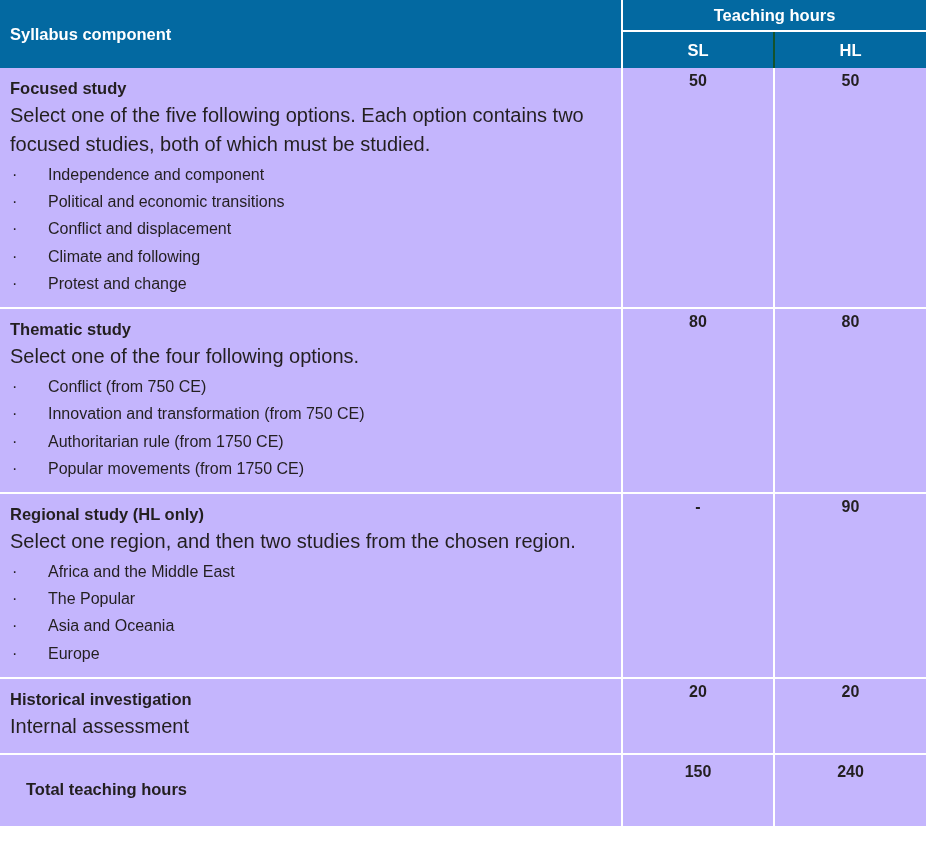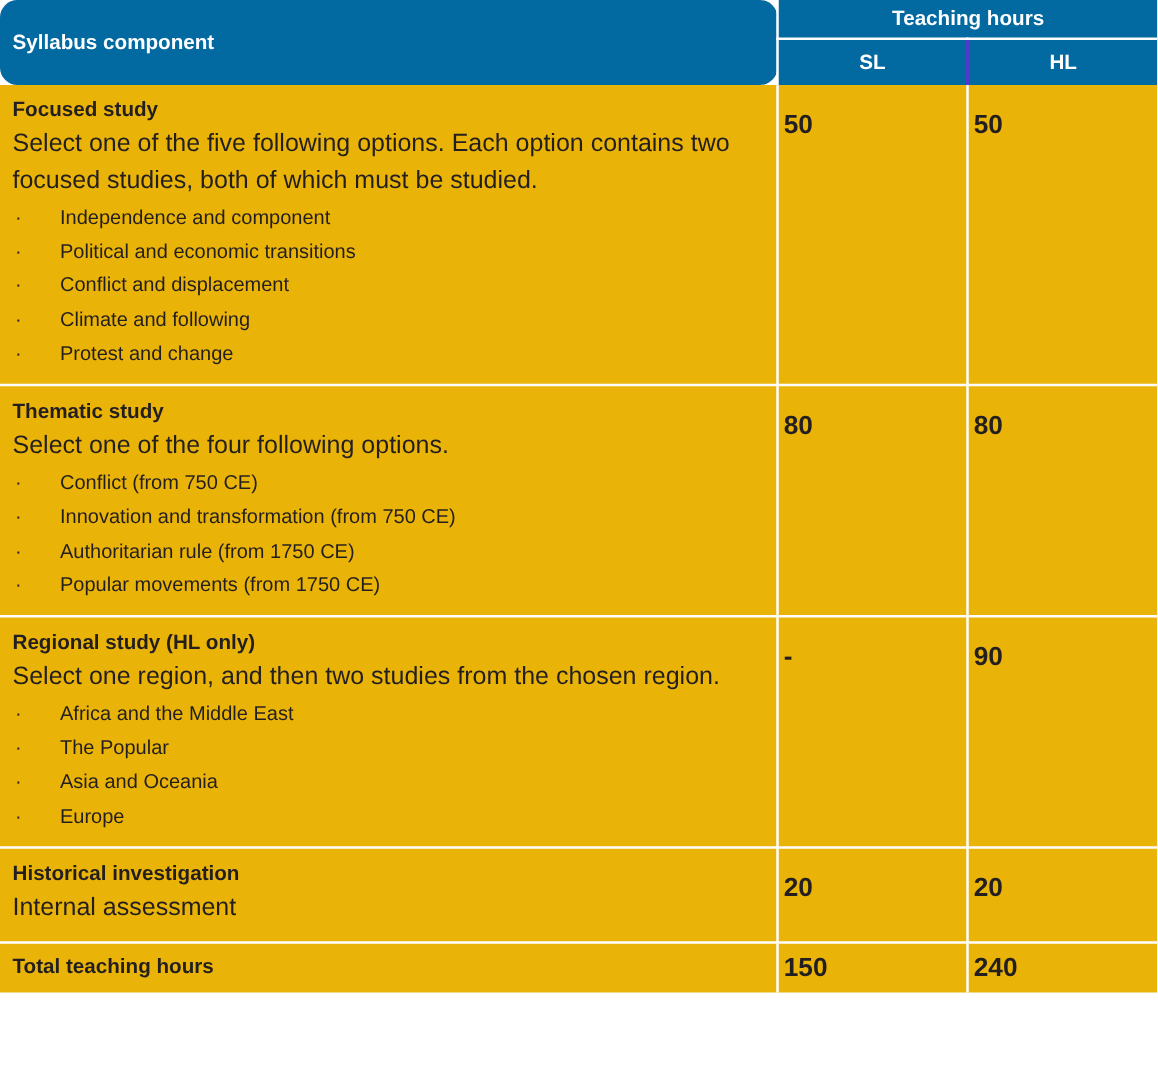--- a/index.html
+++ b/index.html
@@ -34,51 +34,50 @@
     font-size: 16.5px;
     font-weight: bold;
     padding: 0;
     vertical-align: middle;
   }
   th.head-component {
     text-align: left;
     padding: 8px 10px 8px 10px;
     border-right: 2px solid #ffffff;
     height: 48px;
-    border-radius: 14px;
   }
   th.head-teaching {
     text-align: center;
     border-bottom: 2px solid #ffffff;
     height: 30px;
   }
   th.head-sl, th.head-hl {
     text-align: center;
     height: 36px;
   }
   th.head-sl {
-    border-right: 2px solid #6d28d9;
+    border-right: 2px solid #14532d;
     margin-left: 20px;
   }
 
   
   tbody td {
     vertical-align: top;
-    background: #eab308;
+    background: #c4b5fd;
     border-bottom: 2px solid #ffffff;
   }
   tbody td.comp {
     padding: 10px 12px 12px 10px;
     border-right: 2px solid #ffffff;
   }
   tbody td.hours {
-    text-align: left;
-    font-weight: bold;
-    font-size: 21px;
-    padding: 20px 4px 0 4px;
+    text-align: center;
+    font-weight: bold;
+    font-size: 16px;
+    padding: 4px 4px 0 4px;
   }
   tbody td.hours.sl {
     border-right: 2px solid #ffffff;
   }
   tbody tr.last td {
     border-bottom: none;
   }
 
   .row-title {
     font-weight: bold;
@@ -109,21 +108,21 @@
     position: absolute;
     left: 2px;
     top: 0;
     font-size: 16px;
     line-height: 1.45;
   }
   .total-title {
     font-weight: bold;
     font-size: 16.5px;
     line-height: 1.3;
-    margin: 0;
+    margin: 16px;
   }
   td.comp.total {
     padding-top: 8px;
     padding-bottom: 10px;
   }
   td.hours.total {
     padding-top: 8px;
   }
 </style>
 </head>

